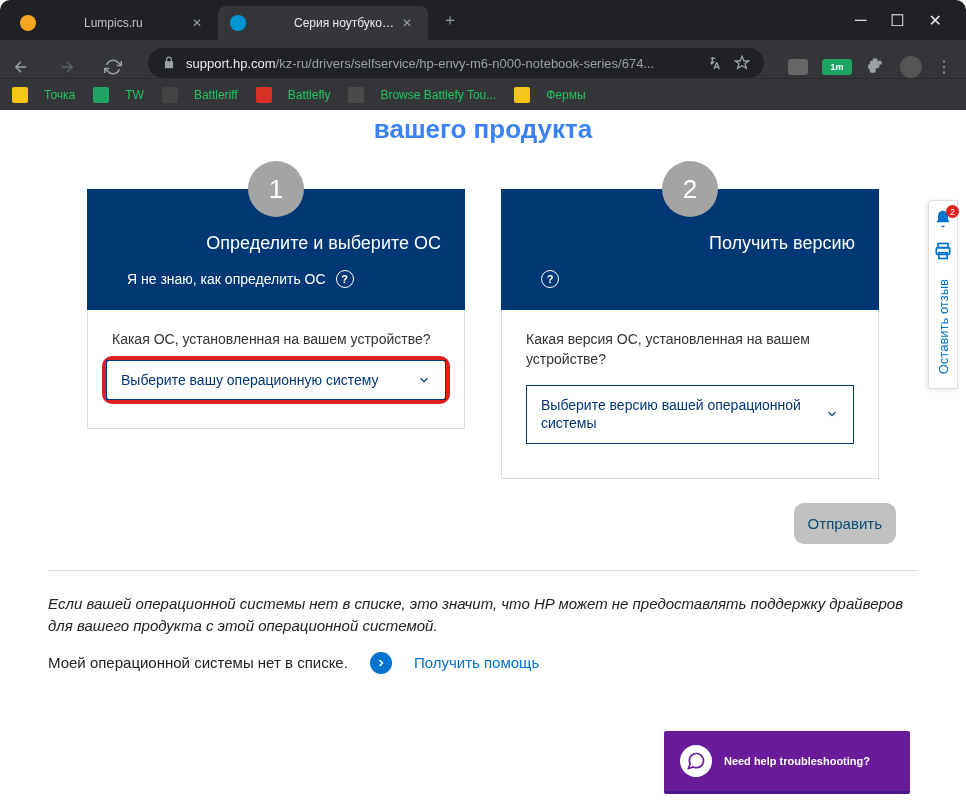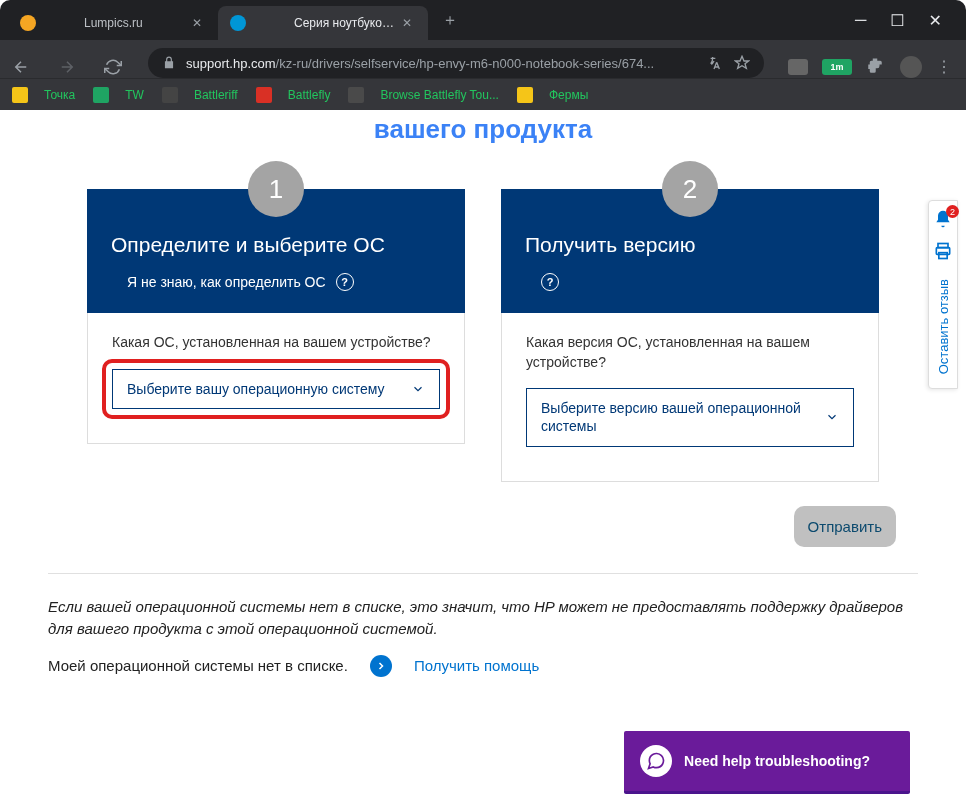--- a/index.html
+++ b/index.html
@@ -22,41 +22,41 @@
 .addr-icons > * { width: 20px; height: 20px; color: #9aa0a6; }
 .bookmarks { display: flex; align-items: center; height: 32px; padding: 0 12px; gap: 18px; background: #35363a; border-top: 1px solid #2a2b2e; }
 .bookmark { display: flex; align-items: center; gap: 16px; color: #22c55e; font-size: 12px; }
 .bookmark .bicon { width: 16px; height: 16px; border-radius: 2px; }
 .page { background: #fff; height: calc(806px - 110px); overflow: hidden; position: relative; }
 .page-title { text-align: center; font-size: 26px; font-weight: bold; color: #3b82f6; padding: 4px 0 16px; }
 .steps { display: flex; justify-content: center; gap: 36px; padding: 0 20px; }
 .step { width: 378px; background: #fff; }
 .step-num { width: 56px; height: 56px; border-radius: 50%; background: #a4a4a4; color: #fff; font-size: 26px; display: flex; align-items: center; justify-content: center; margin: 0 auto -28px; position: relative; z-index: 2; }
 .step-header { background: #003876; color: #fff; padding: 44px 24px 22px; }
-.step-header h2 { font-size: 21px; font-weight: normal; margin-bottom: 16px; }
+.step-header h2 { font-size: 18px; font-weight: normal; margin-bottom: 16px; text-align: right; }
 .step-help { font-size: 14px; display: flex; align-items: center; gap: 10px; margin-left: 16px; }
 .help-icon { width: 18px; height: 18px; border-radius: 50%; border: 1.5px solid #fff; display: inline-flex; align-items: center; justify-content: center; font-size: 11px; font-weight: bold; }
 .step-body { border: 1px solid #ddd; border-top: none; padding: 20px 24px 34px; }
 .step-q { font-size: 14px; color: #333; margin-bottom: 16px; line-height: 1.4; }
 .dropdown { border: 1px solid #003876; padding: 10px 14px; display: flex; align-items: center; justify-content: space-between; color: #003876; font-size: 14px; cursor: pointer; line-height: 1.3; }
 .dropdown .chev { width: 14px; height: 14px; flex-shrink: 0; margin-left: 10px; }
-.highlight { border: 4px solid #e02020; border-radius: 10px; padding: 6px; margin: -10px; }
+.highlight { border: 4px solid #e02020; border-radius: 10px; margin: -10px; }
 .submit-row { text-align: right; padding: 24px 70px 0 0; }
 .submit-btn { background: #c0c0c0; color: #0c4a6e; border: none; padding: 12px 14px; font-size: 15px; border-radius: 10px; }
 .divider { border-top: 1px solid #e0e0e0; margin: 26px 48px 0; }
 .info-text { padding: 22px 48px 0; font-size: 15px; color: #222; line-height: 1.5; font-style: italic; }
 .help-link-row { padding: 14px 48px; font-size: 15px; color: #222; display: flex; align-items: center; gap: 22px; text-align: right; }
 .circle-arrow { width: 22px; height: 22px; border-radius: 50%; background: #0073cf; display: inline-flex; align-items: center; justify-content: center; }
 .help-link { color: #0073cf; }
 .floating-right { position: fixed; right: 8px; top: 200px; background: #fff; border: 1px solid #ddd; border-radius: 4px 0 0 4px; display: flex; flex-direction: column; align-items: center; padding: 8px 4px; gap: 12px; box-shadow: -1px 1px 4px rgba(0,0,0,0.1); }
 .fr-bell { position: relative; color: #0073cf; }
 .fr-bell .badge { position: absolute; top: -4px; right: -6px; background: #e02020; color: #fff; font-size: 9px; border-radius: 50%; width: 13px; height: 13px; display: flex; align-items: center; justify-content: center; }
 .fr-print { color: #0073cf; }
 .fr-feedback { writing-mode: vertical-rl; transform: rotate(180deg); color: #0073cf; font-size: 13px; padding: 6px 0; }
-.chat-widget { position: fixed; bottom: 12px; right: 56px; background: #6a1b9a; color: #fff; padding: 14px 40px 14px 16px; display: flex; align-items: center; gap: 12px; font-size: 14px; font-weight: bold; border-radius: 2px; border-bottom: 3px solid #4a148c; }
+.chat-widget { position: fixed; bottom: 12px; right: 56px; background: #6a1b9a; color: #fff; padding: 14px 40px 14px 16px; display: flex; align-items: center; gap: 12px; font-size: 11px; font-weight: bold; border-radius: 2px; border-bottom: 3px solid #4a148c; }
 .chat-icon { width: 32px; height: 32px; border-radius: 50%; background: #fff; display: flex; align-items: center; justify-content: center; }
 svg { display: block; }
 .ext-badge { background: #1fa463; color: #fff; width: 30px; height: 16px; border-radius: 3px; font-size: 9px; display: flex; align-items: center; justify-content: center; font-weight: bold; }
 .avatar { width: 22px; height: 22px; border-radius: 50%; background: #555; }
 </style>
 </head>
 <body>
 
 <div class="browser-chrome">
   <div class="tab-bar">
@@ -138,21 +138,21 @@
     <div class="bookmark">
         <span class="bicon" style="background:#444"></span>
         <span>Battleriff</span>
       </div>
     <div class="bookmark">
         <span class="bicon" style="background:#d93025"></span>
         <span>Battlefly</span>
       </div>
     <div class="bookmark">
         <span class="bicon" style="background:#4a4a4a"></span>
-        <span>Browse Battlefly Tou...</span>
+        <span>Browse Battlefy Tou...</span>
       </div>
     <div class="bookmark">
         <span class="bicon" style="background:#f5c518"></span>
         <span>Фермы</span>
       </div>
   </div>
 </div>
 
 <div class="page">
   <div class="page-title">вашего продукта</div>

